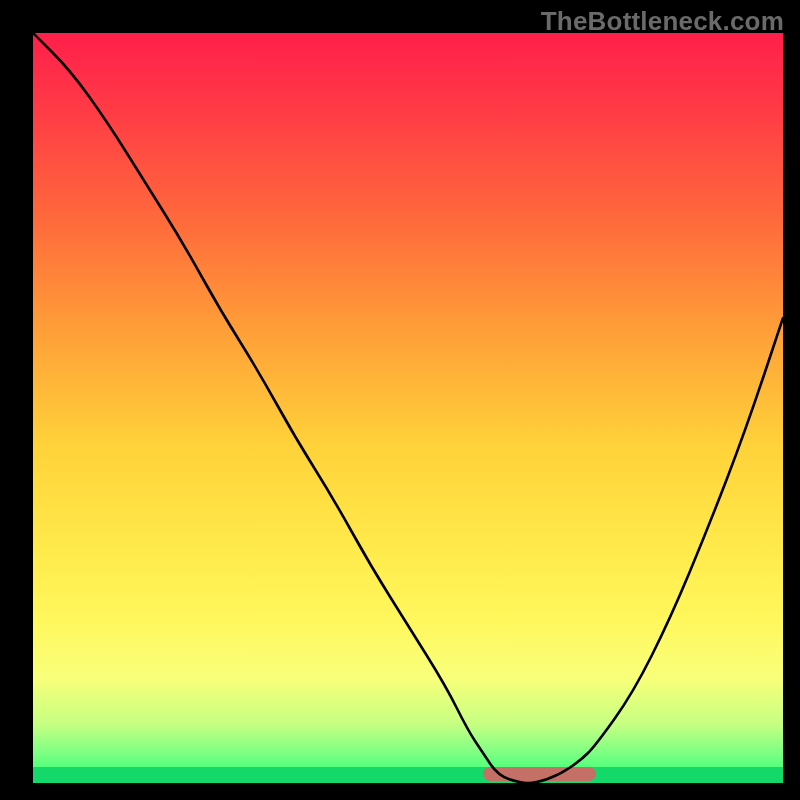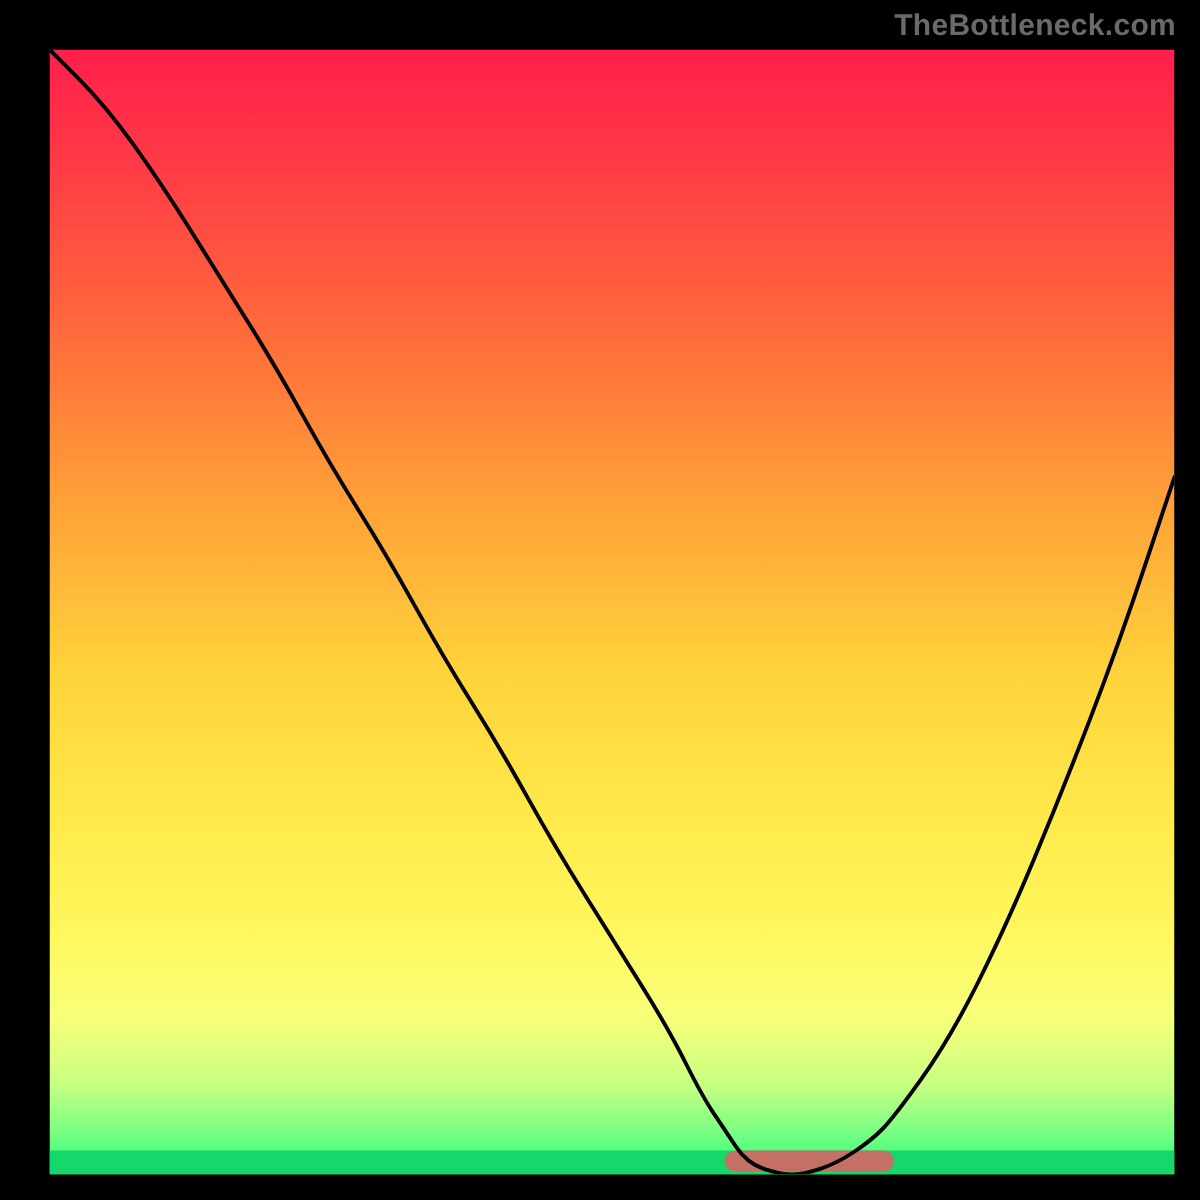--- a/index.html
+++ b/index.html
@@ -65,21 +65,21 @@
     position: absolute;
     left: 0; top: 0;
     width: 750px;
     height: 750px;
   }
   .attribution {
     position: absolute;
     top: 6px;
     right: 16px;
     font-family: Arial, Helvetica, sans-serif;
-    font-size: 20px;
+    font-size: 26px;
     font-weight: bold;
     color: #6a6a6a;
     letter-spacing: 0.2px;
   }
 </style>
 </head>
 <body>
 
 <div class="frame">
   <div class="plot">

